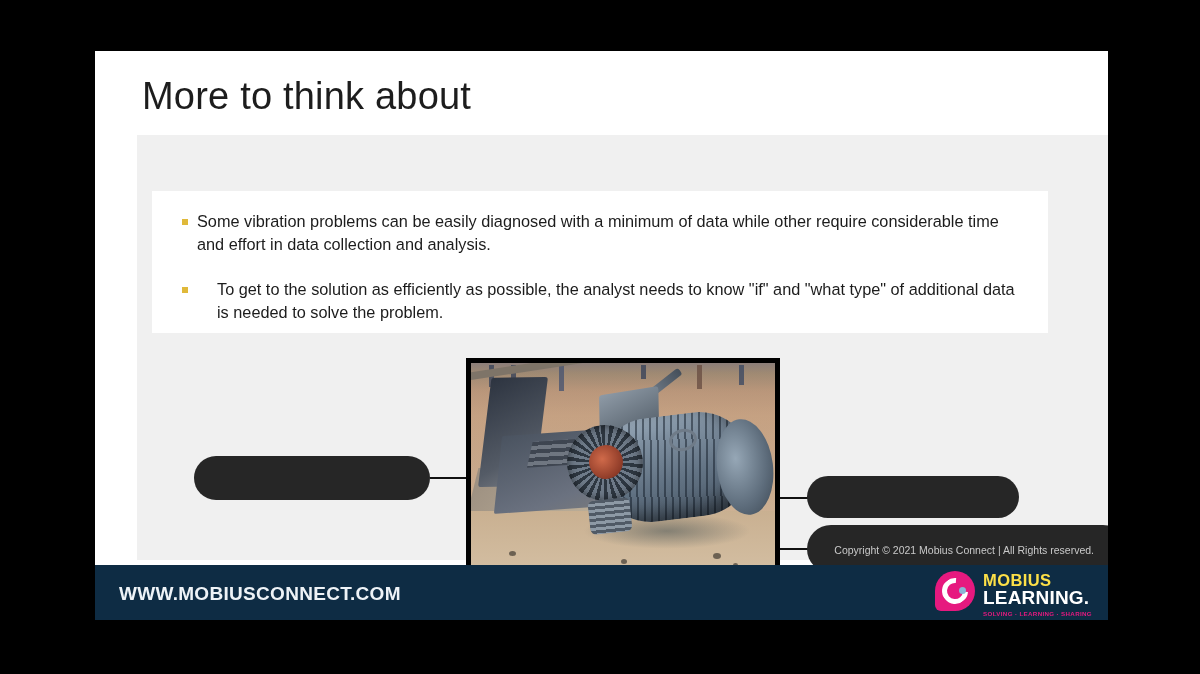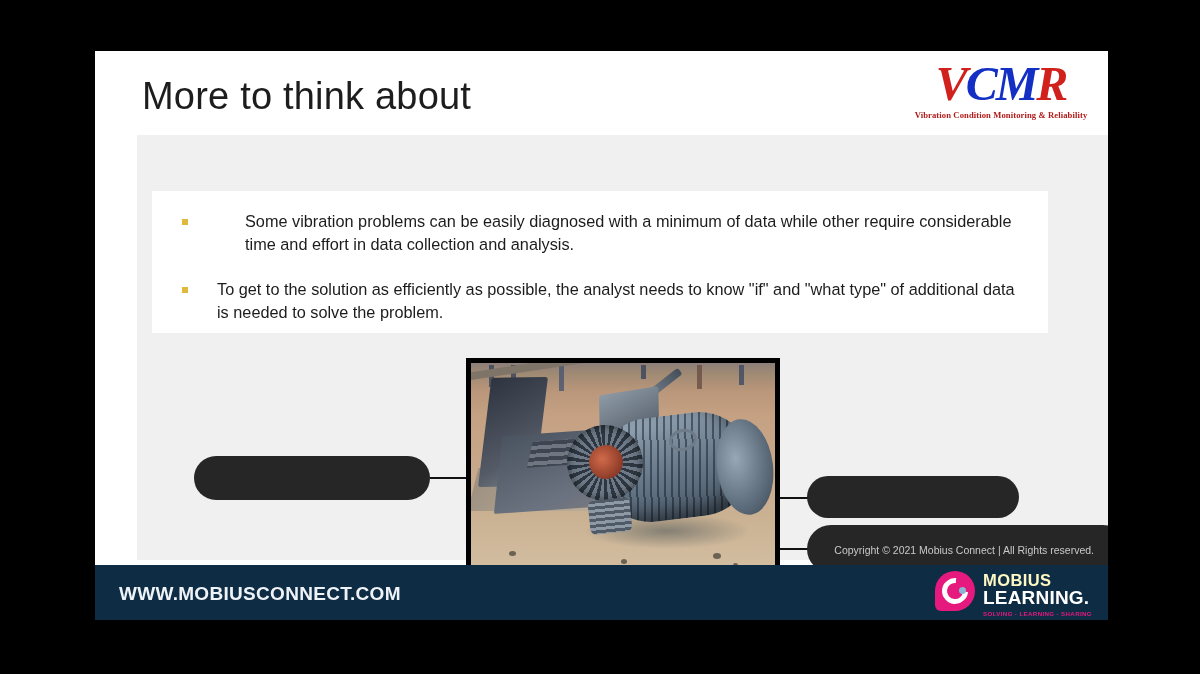--- a/index.html
+++ b/index.html
@@ -108,21 +108,21 @@
     background: #ffffff;
     padding: 0;
   }
   .bullet-row {
     position: absolute;
     left: 30px;
     width: 840px;
     display: flex;
     align-items: flex-start;
   }
-  #bullet-1 { top: 19px; gap: 48px; }
+  #bullet-1 { top: 19px; }
   #bullet-2 { top: 87px; gap: 20px; }
   .bullet-mark {
     width: 6px;
     height: 6px;
     background: #e0b93a;
     margin-top: 9px;
     margin-right: 9px;
     flex: none;
   }
   .bullet-text {
@@ -388,21 +388,21 @@
     left: 52px;
     top: 7px;
     width: 120px;
   }
   #mobius-word {
     font-family: "Liberation Sans", sans-serif;
     font-weight: bold;
     font-size: 16.5px;
     line-height: 16px;
     letter-spacing: 0.4px;
-    color: #fef9c3;
+    color: #fde047;
   }
   #connect-word {
     font-family: "Liberation Sans", sans-serif;
     font-weight: bold;
     font-size: 19px;
     line-height: 20px;
     letter-spacing: 0.2px;
     color: #ffffff;
   }
   #mobius-tagline {
@@ -418,24 +418,20 @@
 </head>
 <body>
 
 <div id="stage">
 
   <div id="slide">
 
     <div id="title-row">
       <div id="page-title">More to think about</div>
 
-      <div id="vcmr-logo">
-        <div id="vcmr-word"><span class="vcmr-v">V</span><span class="vcmr-c">C</span><span class="vcmr-m">M</span><span class="vcmr-r">R</span></div>
-        <div id="vcmr-tagline">Vibration Condition Monitoring &amp; Reliability</div>
-      </div>
     </div>
 
     <div id="body-panel">
 
       <div id="text-card">
         <div class="bullet-row" id="bullet-1">
           <span class="bullet-mark"></span>
           <span class="bullet-text">Some vibration problems can be easily diagnosed with a minimum of data while other require considerable time and effort in data collection and analysis.</span>
         </div>
         <div class="bullet-row" id="bullet-2">

